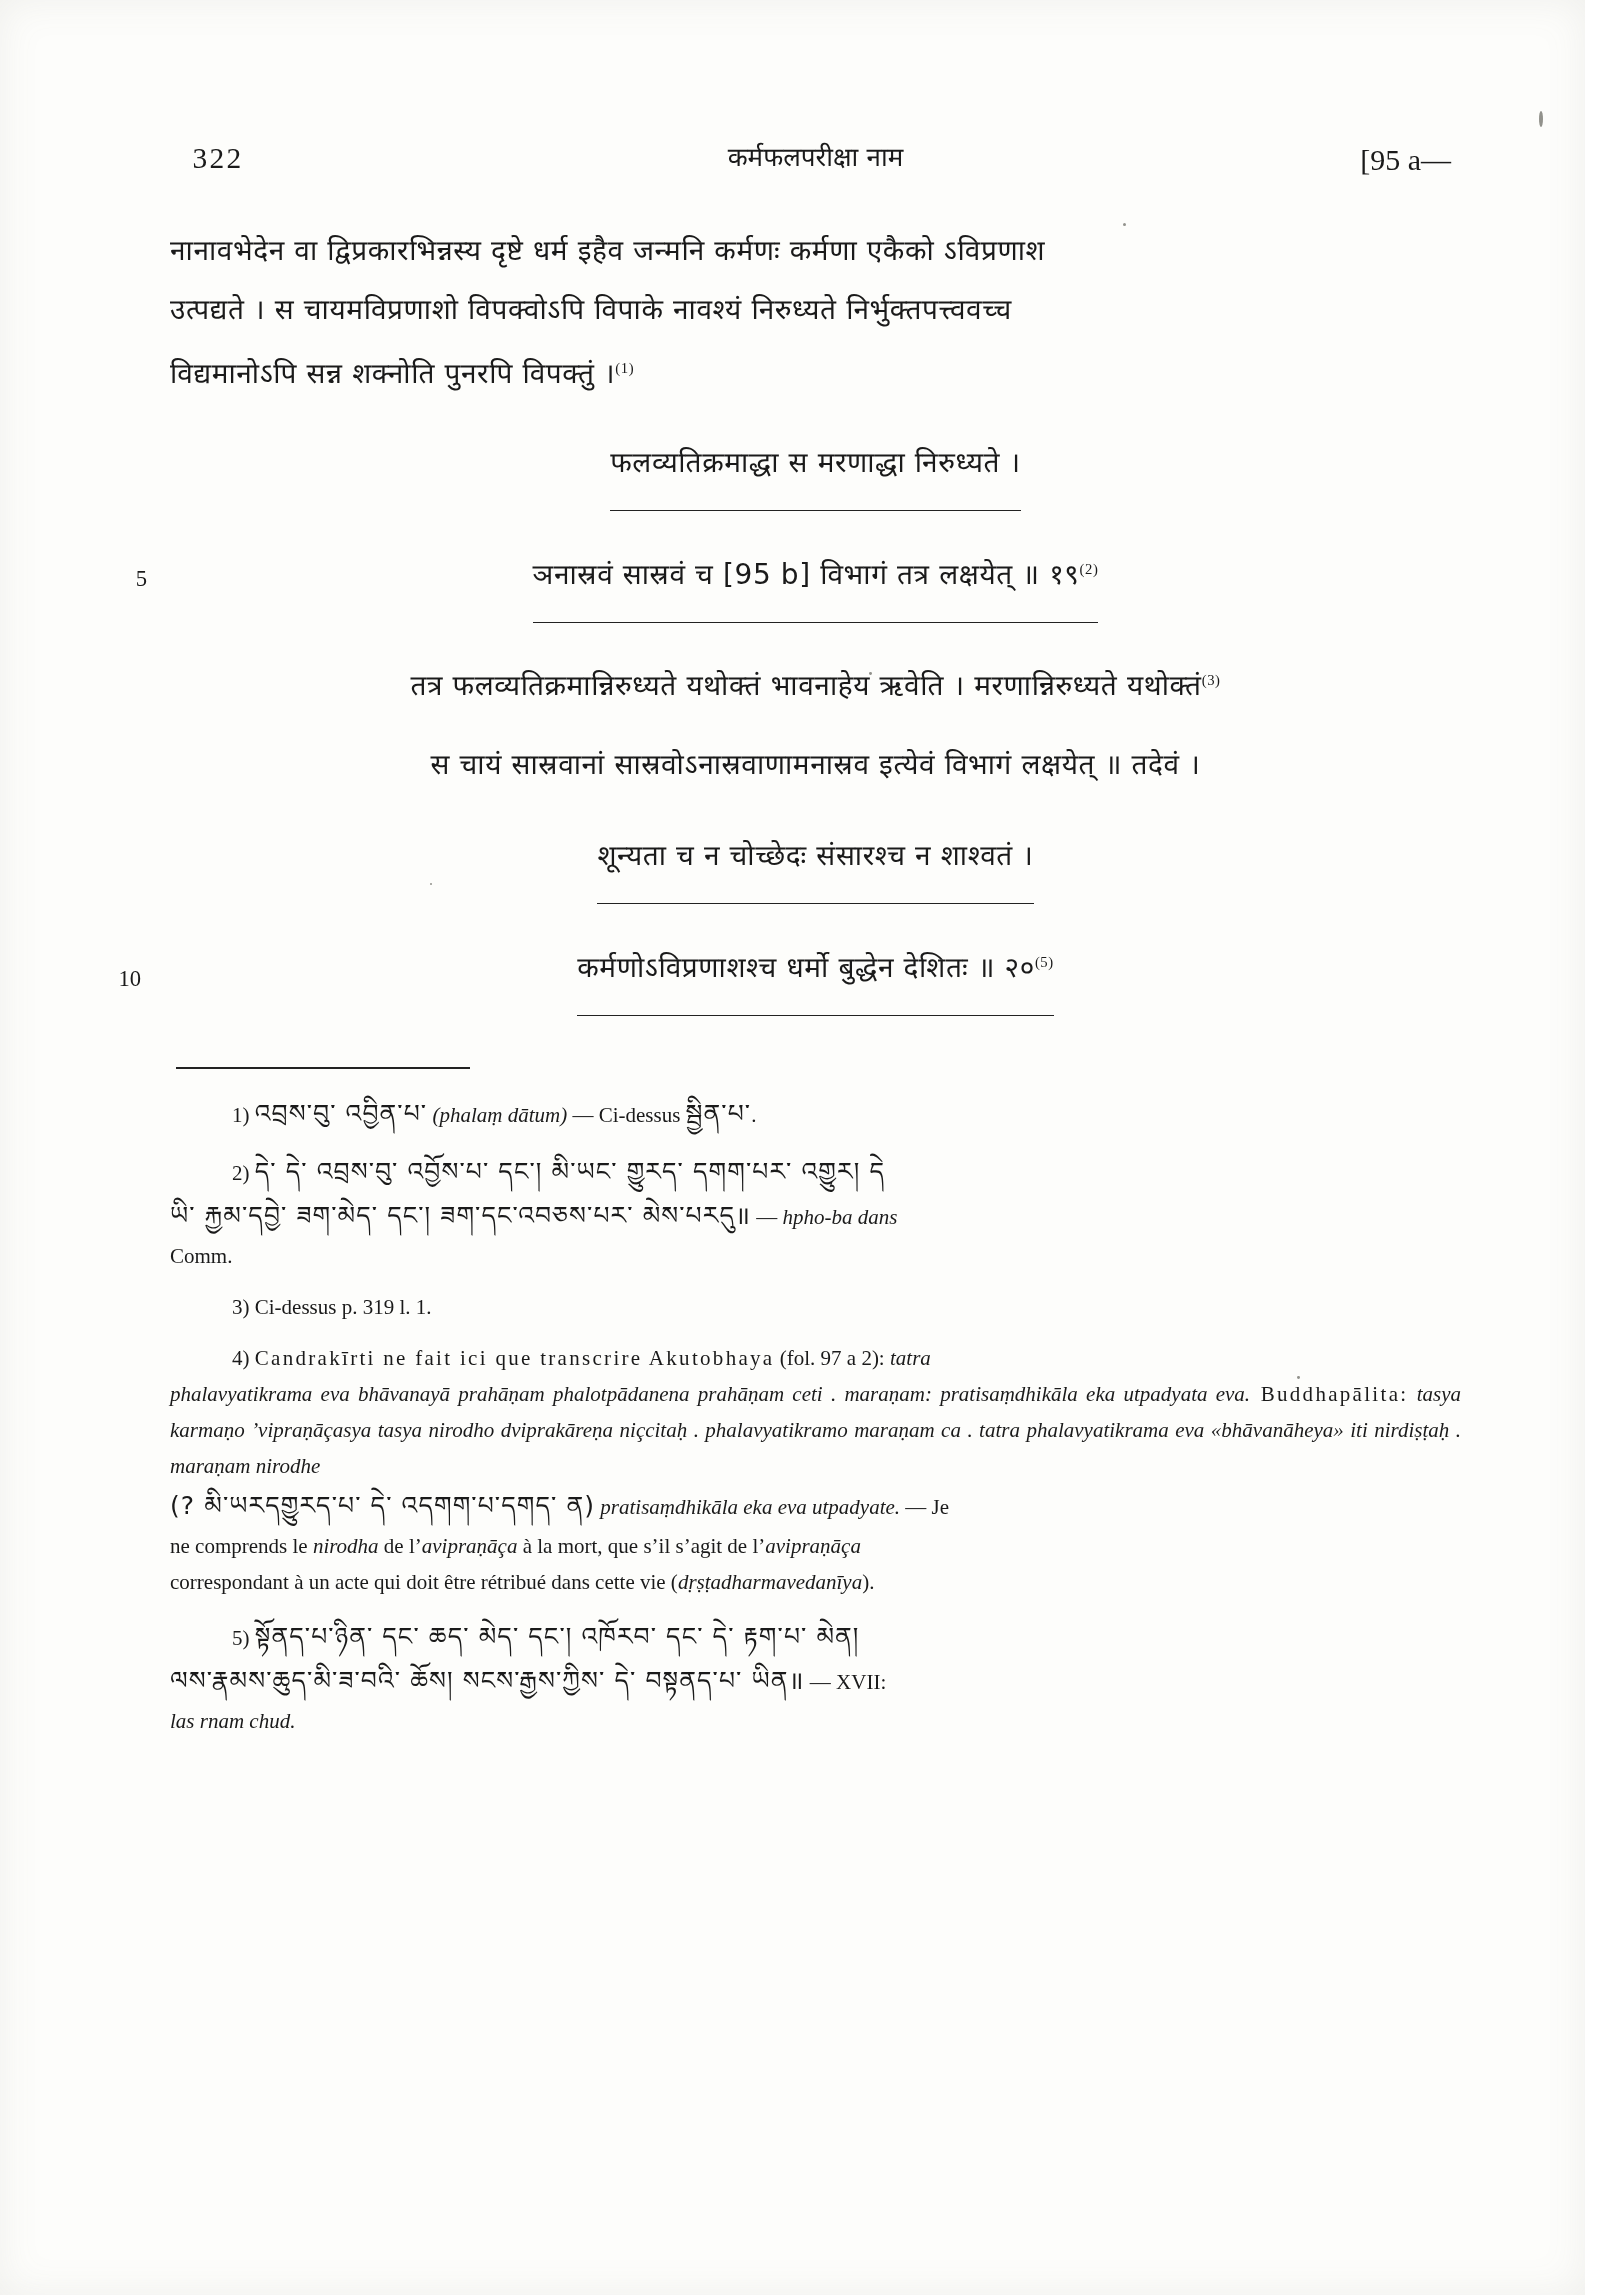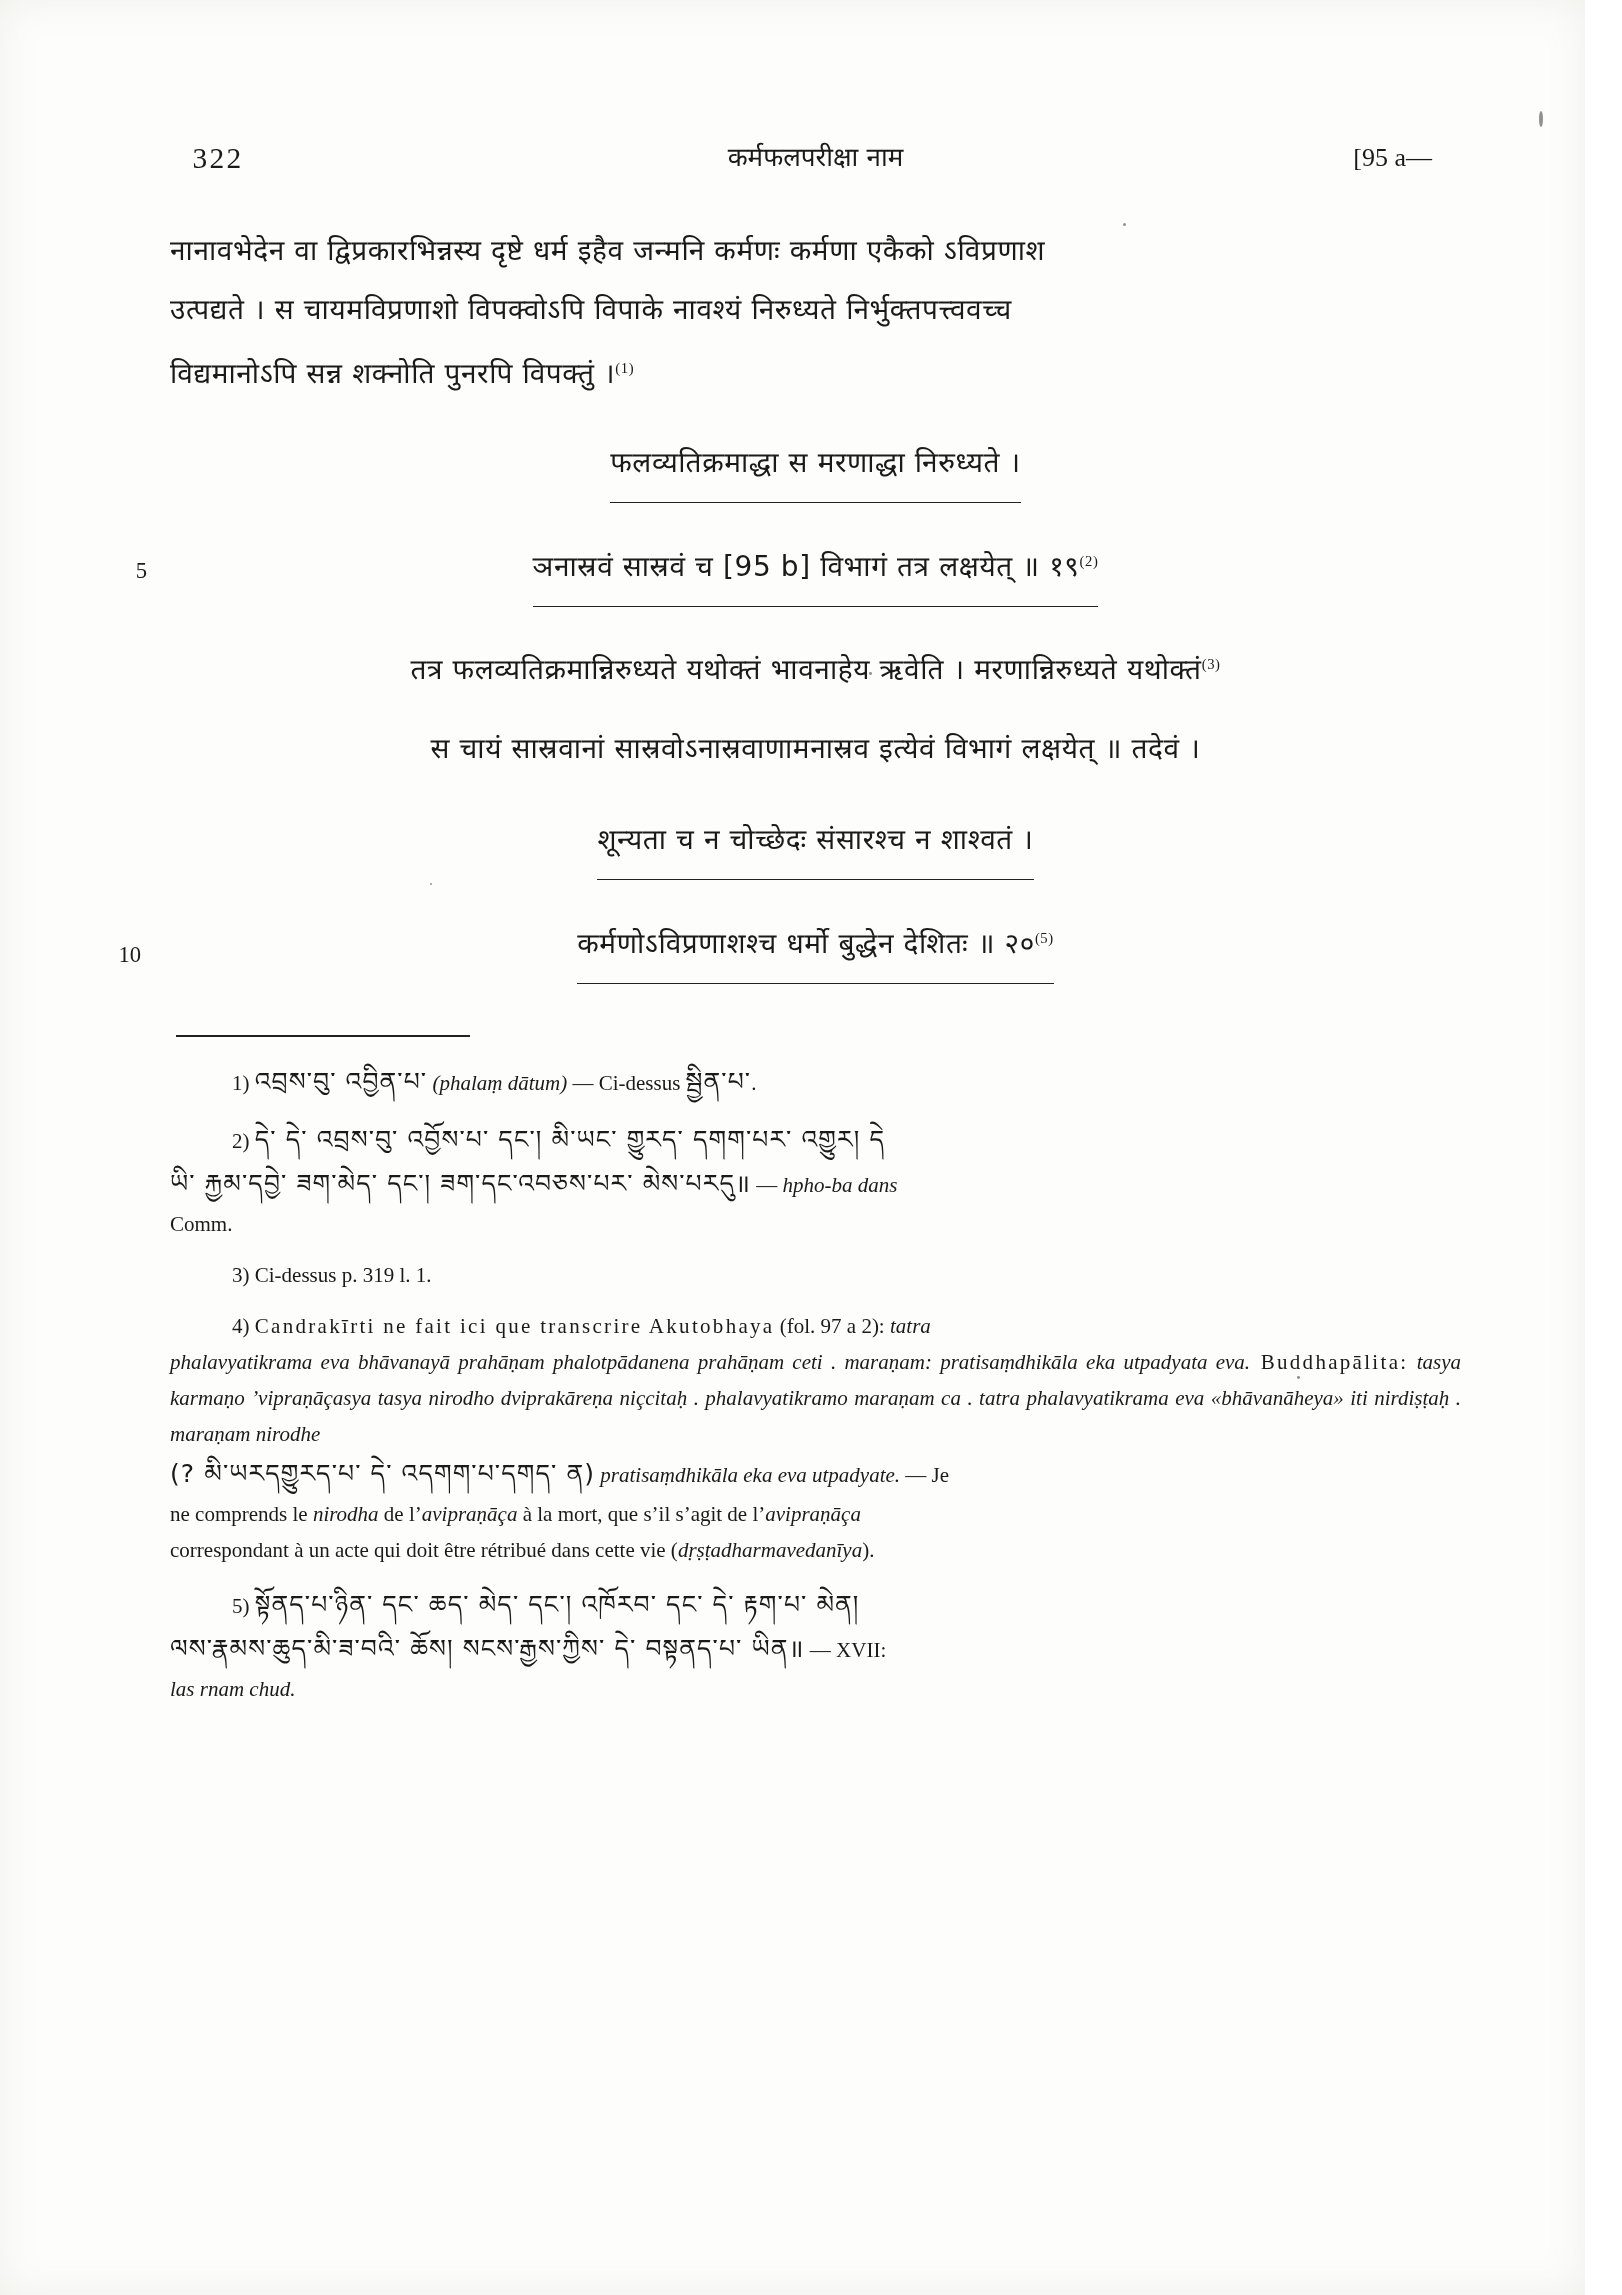--- a/index.html
+++ b/index.html
@@ -53,23 +53,23 @@
     position: absolute;
     left: 50%;
     transform: translateX(-50%);
     top: 2.3px;
     font-size: 26px;
     font-family: "DejaVu Sans", sans-serif;
     white-space: nowrap;
   }
   .folio-right {
     position: absolute;
-    right: 29px;
+    right: 10px;
     top: 6.8px;
-    font-size: 26px;
+    font-size: 30px;
     font-family: "Liberation Serif", serif;
   }
   
   .dev-block {
     margin-top: 34px;
   }
   .dev-line {
     font-family: "DejaVu Sans", sans-serif;
     font-size: 28px;
     line-height: 59px;
@@ -79,21 +79,21 @@
   .dev-para .dev-line {
     text-align: left;
   }
   .verse {
     margin-top: 29.4px;
     text-align: center;
   }
   .verse .dev-line {
     display: inline-block;
     border-bottom: 1.7px solid #222;
-    padding-bottom: 10px;
+    padding-bottom: 18px;
   }
   .cmt {
     margin-top: 28px;
     text-align: center;
   }
   .cmt .dev-line {
     display: inline-block;
     white-space: nowrap;
   }
   .sup {

